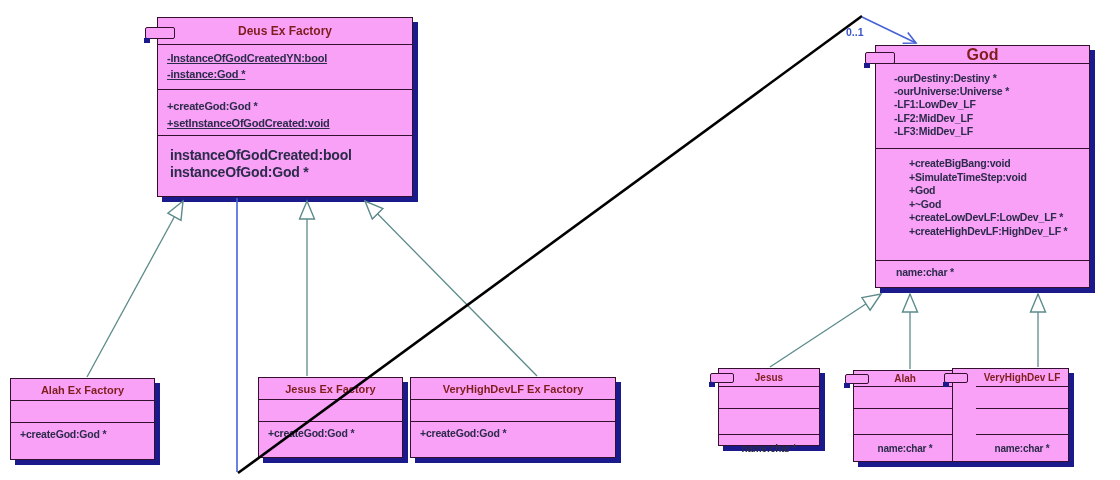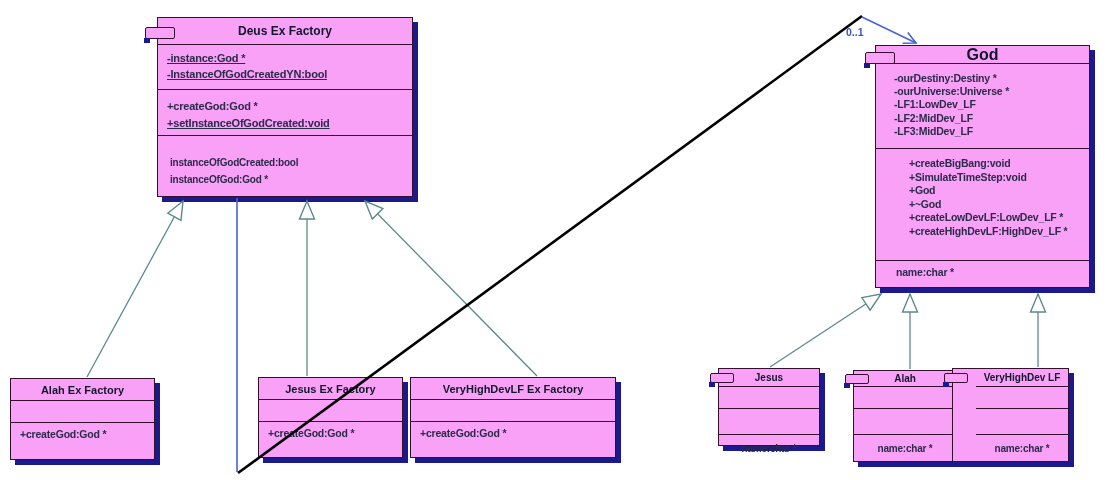--- a/index.html
+++ b/index.html
@@ -5,21 +5,21 @@
   html,body{margin:0;padding:0;background:#ffffff;}
   #canvas{
     position:relative;width:1120px;height:480px;background:#ffffff;overflow:hidden;
     font-family:"Liberation Sans", sans-serif;font-weight:bold;
   }
   .uml-box{
     position:absolute;background:#f9a0f7;border:1.5px solid #33102e;
     box-shadow:5px 5px 0 #1a1a8c;box-sizing:border-box;
   }
   .uml-title{
-    color:#0f172a;text-align:right;white-space:nowrap;overflow:hidden;
+    color:#7f1d1d;text-align:right;white-space:nowrap;overflow:hidden;
     display:flex;align-items:center;justify-content:center;
   }
   .compartment{border-top:1.4px solid #33102e;box-sizing:border-box;overflow:hidden;}
   .row{
     color:#2b2b4a;white-space:nowrap;padding-left:9px;letter-spacing:-0.2px;
   }
   .static{text-decoration:underline;}
   .center .row{padding-left:0;text-align:center;}
   .cls-icon{
     position:absolute;background:#f9a0f7;border:1.5px solid #33102e;border-radius:2px;
@@ -28,21 +28,21 @@
   .cls-icon .notch{
     position:absolute;left:-2px;bottom:-5px;width:6px;height:5px;background:#1a1a8c;
   }
   
   #box-deus{left:157px;top:17px;width:256px;height:180px;}
   #box-deus .uml-title{height:26px;font-size:12px;}
   #box-deus .c-attrs{height:45px;padding-top:5px;font-size:11px;}
   #box-deus .c-attrs .row{line-height:16px;}
   #box-deus .c-methods{height:46px;padding-top:8px;font-size:11px;}
   #box-deus .c-methods .row{line-height:17px;}
-  #box-deus .c-props{height:59px;padding-top:18px;font-size:10px;}
+  #box-deus .c-props{height:59px;padding-top:11px;font-size:14px;}
   #box-deus .c-props .row{line-height:17px;padding-left:12px;}
 
   #box-god{left:875px;top:45px;width:215px;height:243px;}
   #box-god .uml-title{height:17px;font-size:16px;}
   #box-god .c-attrs{height:85px;padding-top:8px;font-size:10.5px;}
   #box-god .c-attrs .row{line-height:13.2px;padding-left:18px;}
   #box-god .c-methods{height:112px;padding-top:8px;font-size:10.5px;}
   #box-god .c-methods .row{line-height:13.6px;padding-left:33px;}
   #box-god .c-props{height:26px;padding-top:5px;font-size:10.5px;}
   #box-god .c-props .row{padding-left:20px;}
@@ -74,22 +74,22 @@
 <body>
 
 <div id="canvas">
 
   <div class="uml-box" id="box-deus">
     <div class="cls-icon" style="left:-13px;top:9px;width:30px;height:12px;">
         <span class="notch"></span>
       </div>
     <div class="uml-title">Deus Ex Factory</div>
     <div class="compartment c-attrs">
+      <div class="row static">-InstanceOfGodCreatedYN:bool</div>
       <div class="row static">-instance:God *</div>
-      <div class="row static">-InstanceOfGodCreatedYN:bool</div>
     </div>
     <div class="compartment c-methods">
       <div class="row">+createGod:God *</div>
       <div class="row static">+setInstanceOfGodCreated:void</div>
     </div>
     <div class="compartment c-props">
       <div class="row">instanceOfGodCreated:bool</div>
       <div class="row">instanceOfGod:God *</div>
     </div>
   </div>

